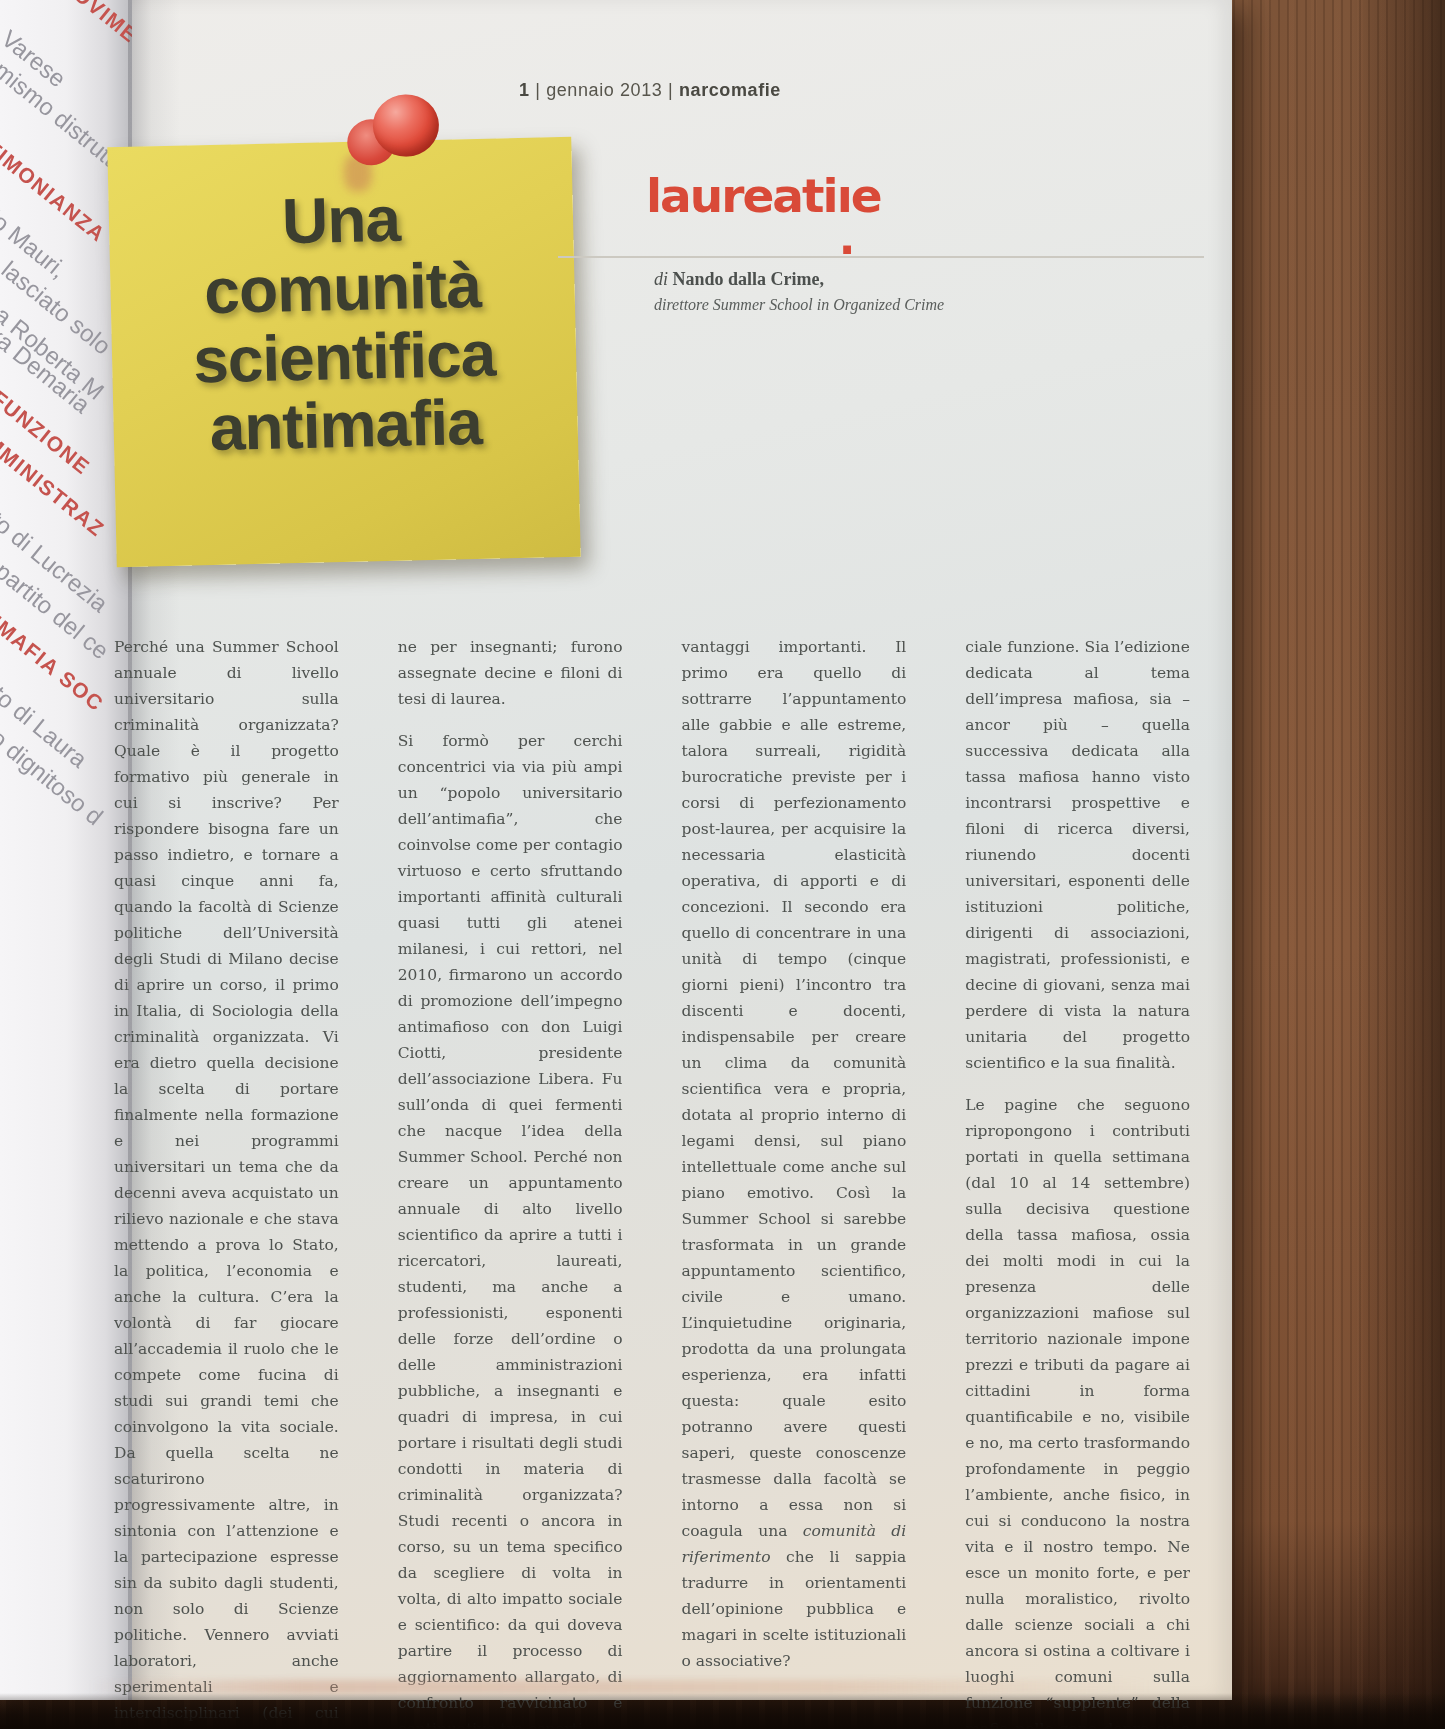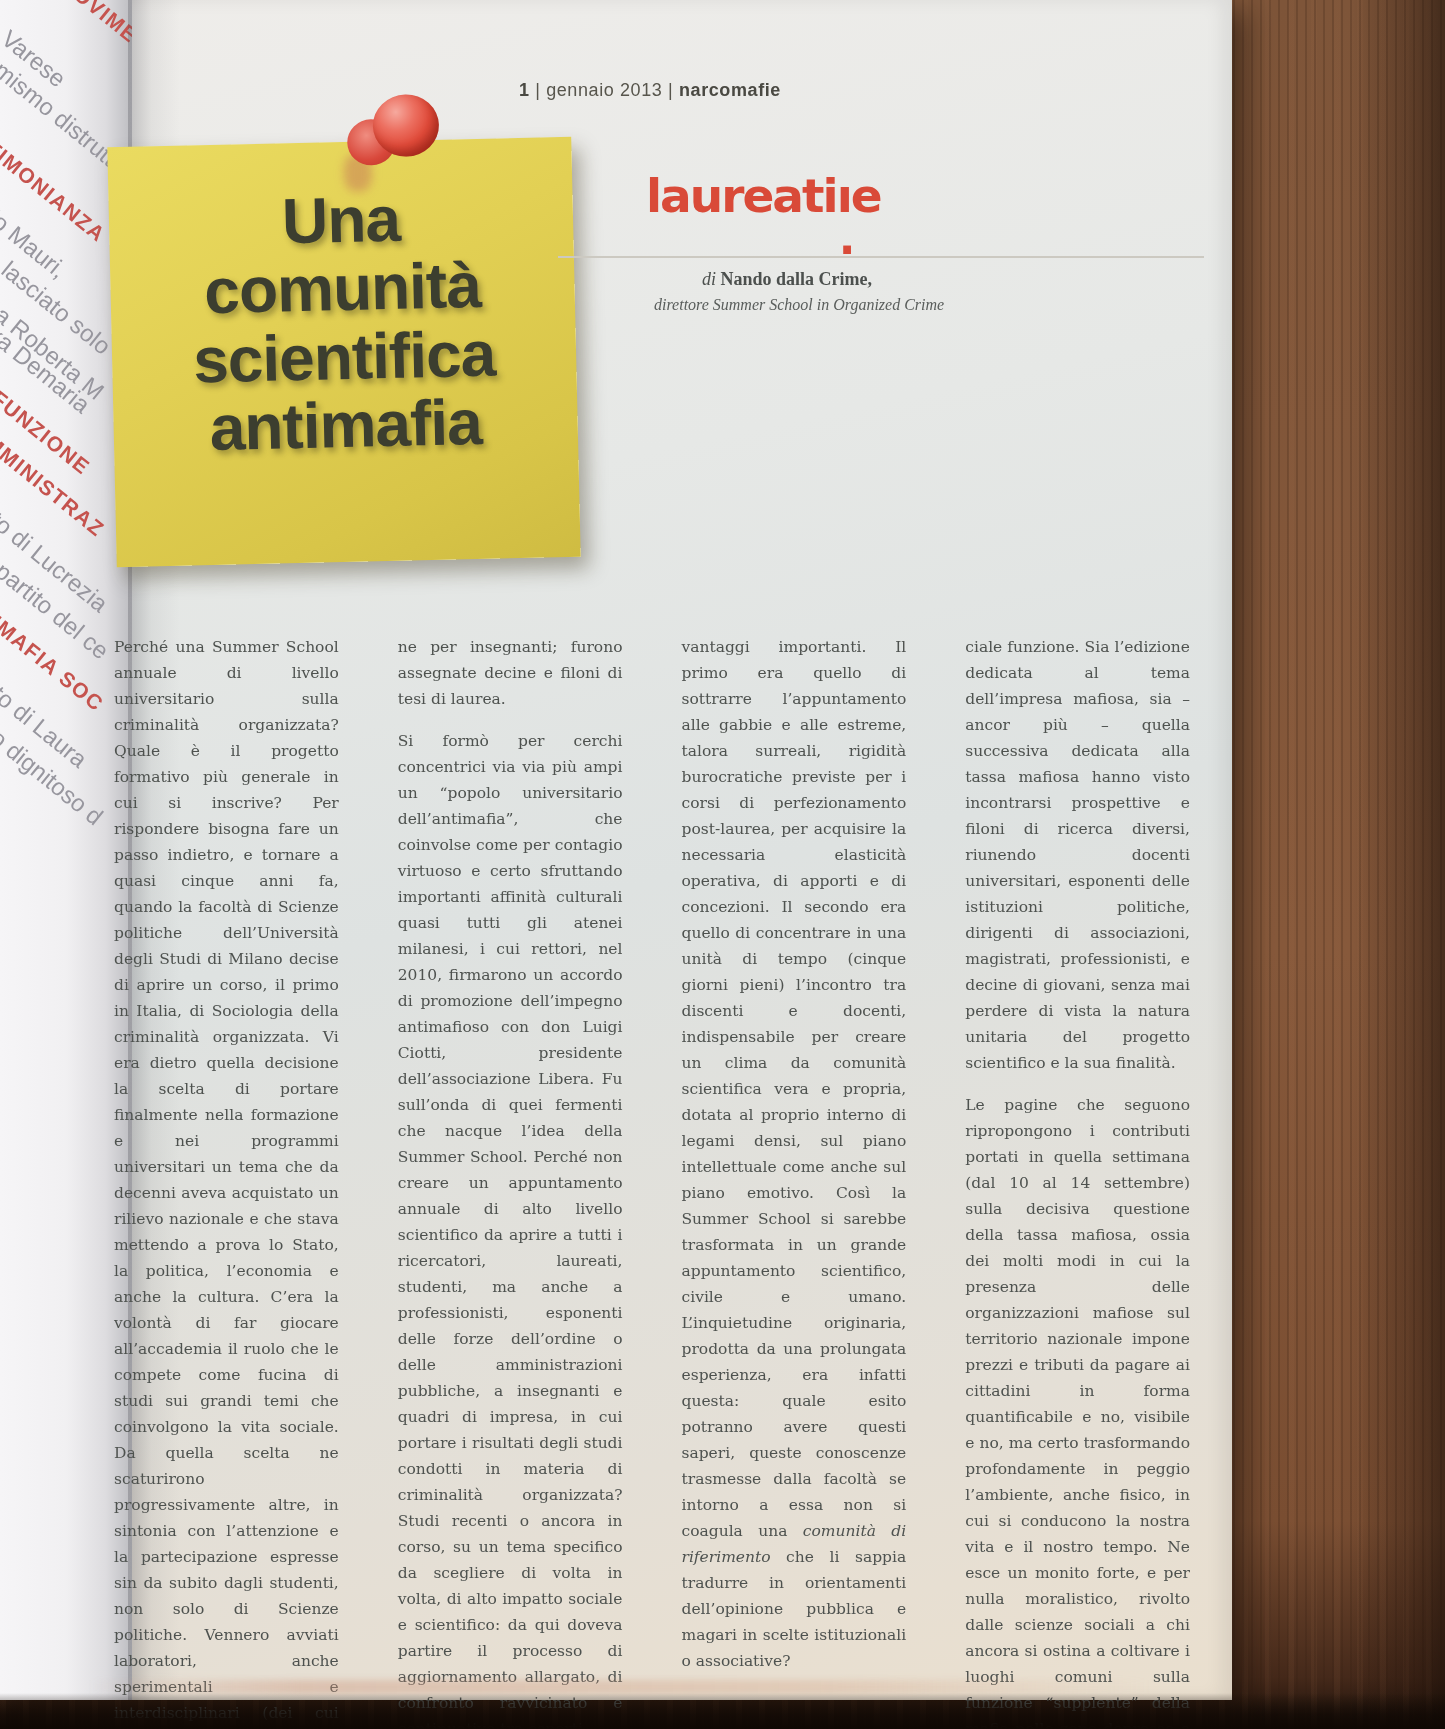--- a/index.html
+++ b/index.html
@@ -70,21 +70,21 @@
   .masthead-section{
     position:absolute;left:894px;top:163px;font-family:"Liberation Serif",serif;
     font-size:56px;color:#42474a;letter-spacing:1px;
   }
   .apos{color:#d94a38;font-weight:bold;position:relative;top:-4px;font-size:58px;}
   .rule{position:absolute;left:558px;top:256px;width:646px;height:2px;background:#ccc9c1;}
   .byline{
     position:absolute;left:654px;top:266px;font-family:"Liberation Serif",serif;
     font-size:18px;line-height:1.5;color:#4c504e;
   }
-  .byline .pre{font-style:italic;margin-left:48px;}
+  .byline .pre{font-style:italic;}
   .byline .name{font-weight:bold;}
   .byline .role{display:block;font-style:italic;font-size:16px;color:#595d5b;}
 
   .columns{
     position:absolute;left:98px;top:618px;width:1108px;display:flex;gap:27px;
     font-family:"DejaVu Serif",serif;font-size:15.5px;line-height:26px;color:#4e524f;
     text-align:justify;
   }
   .col{flex:1;min-width:0;}
   .col p{margin:16px;}

